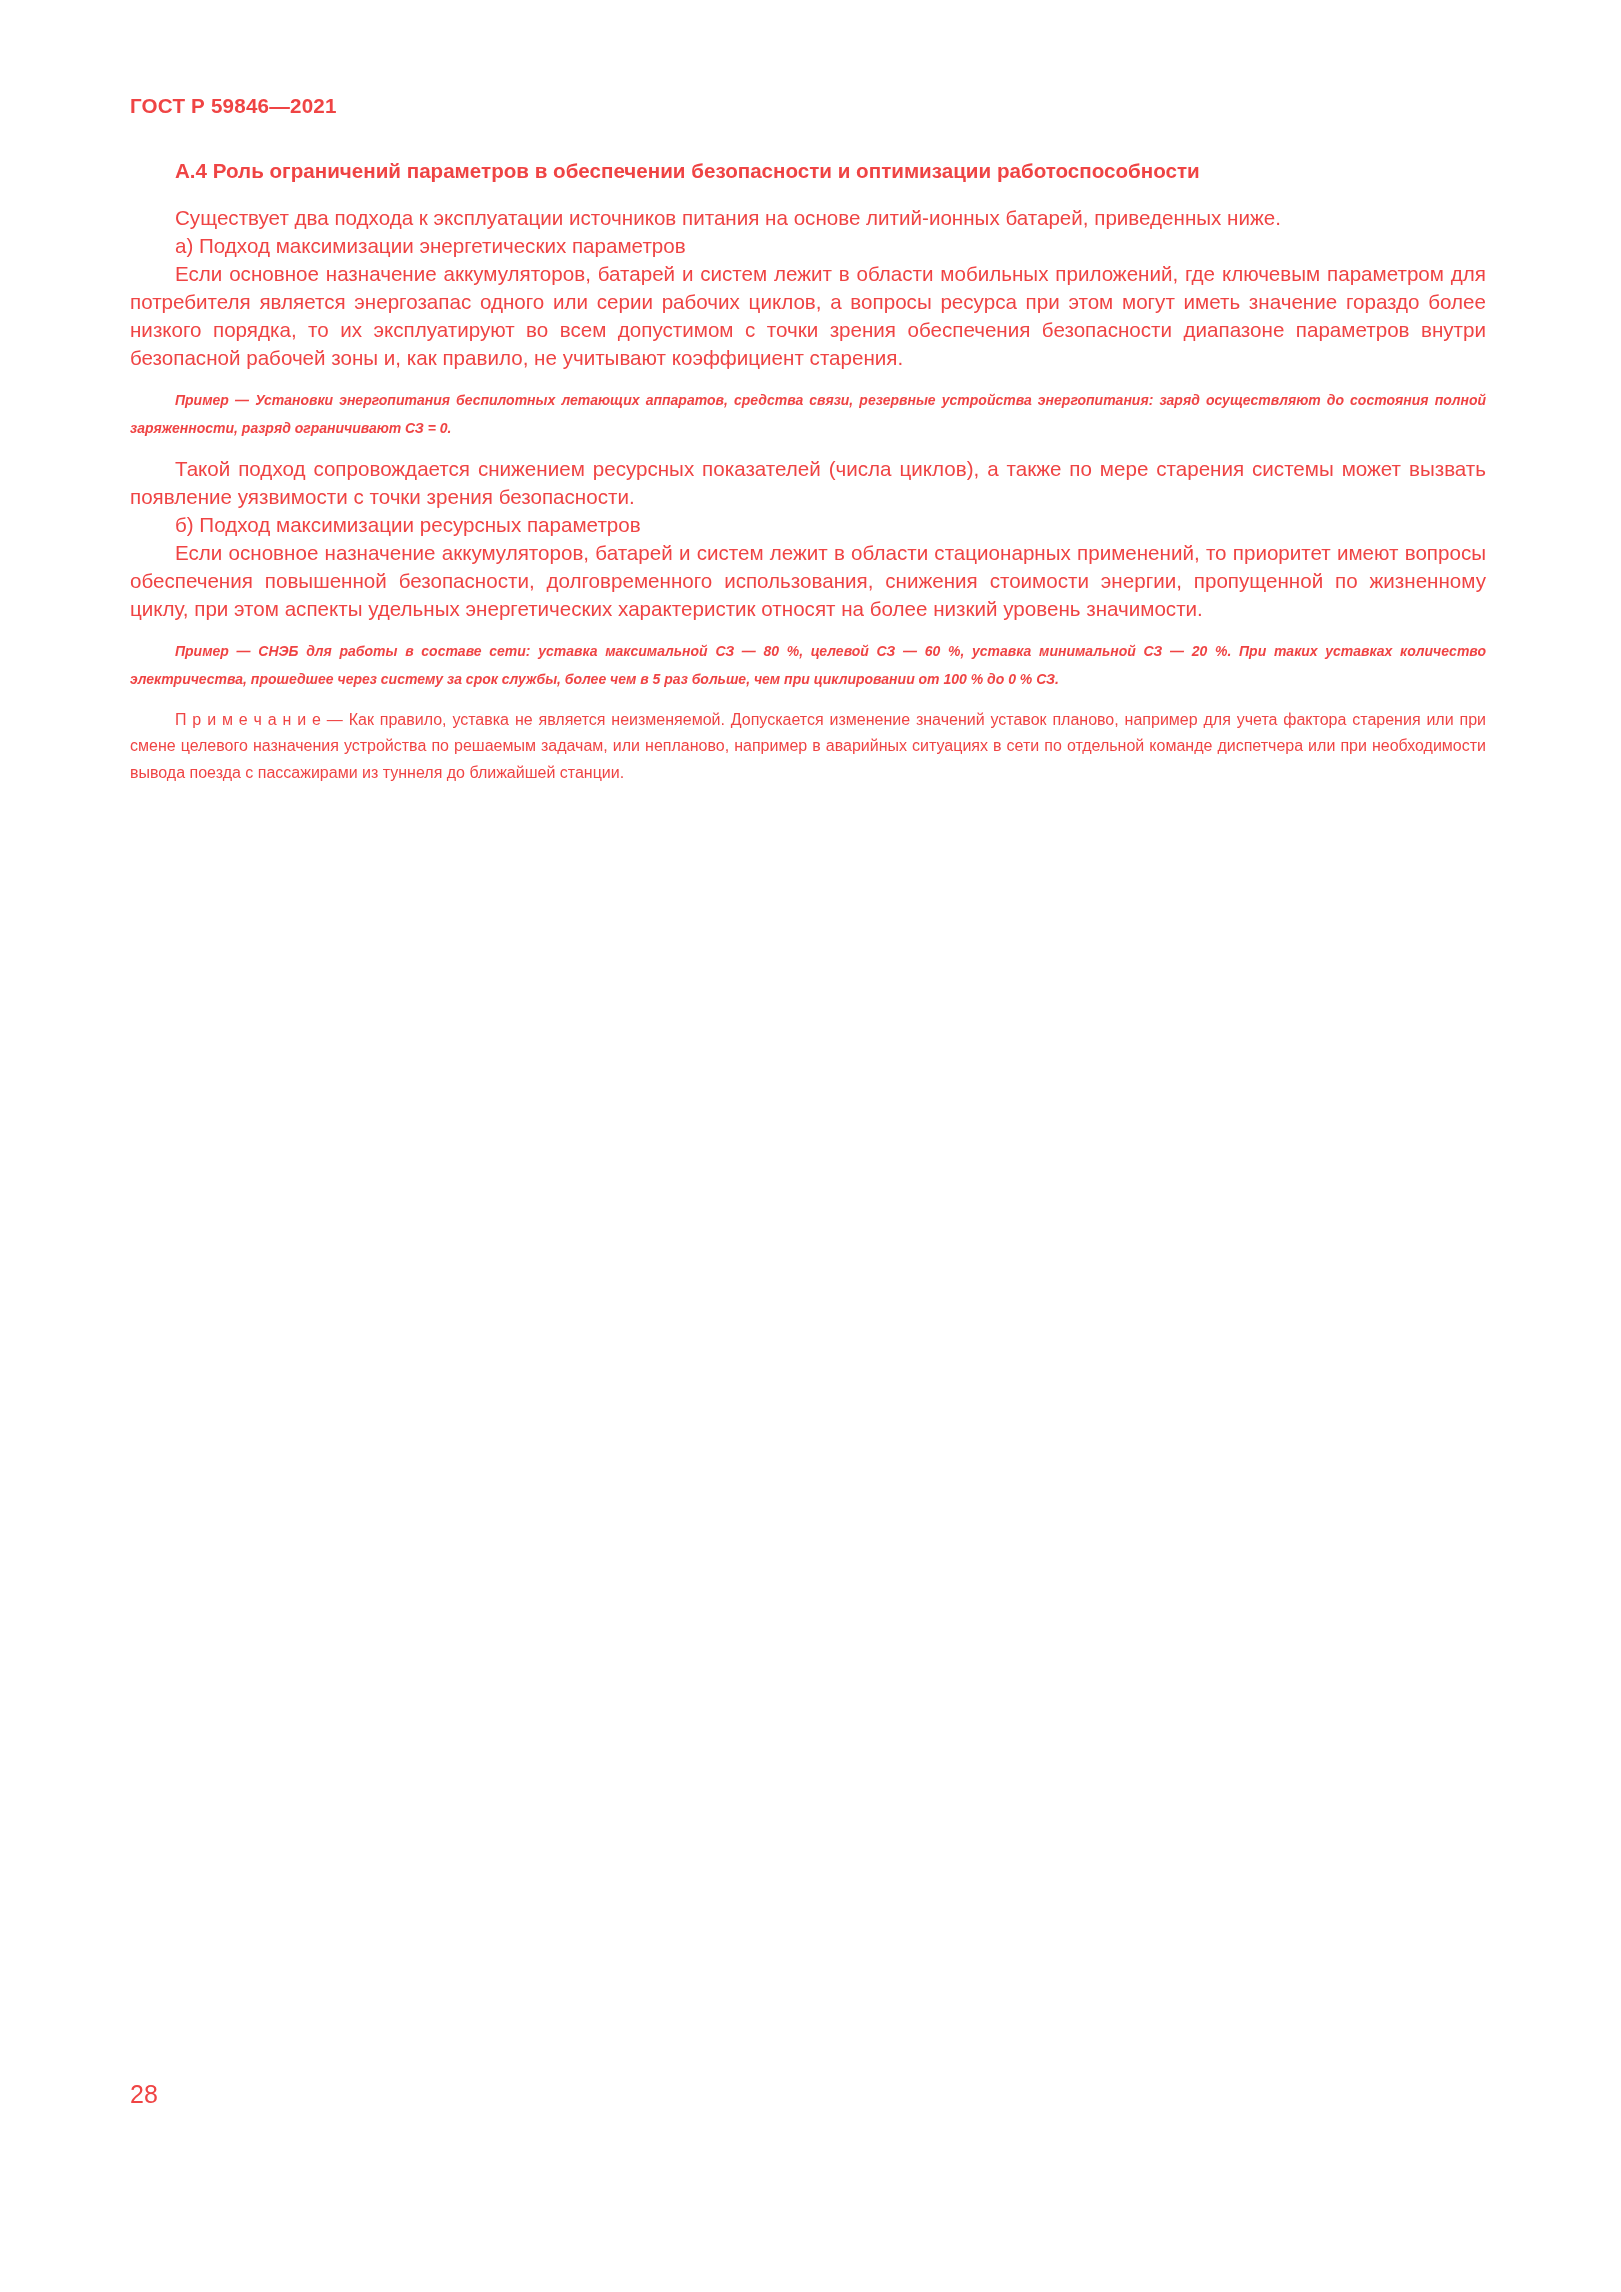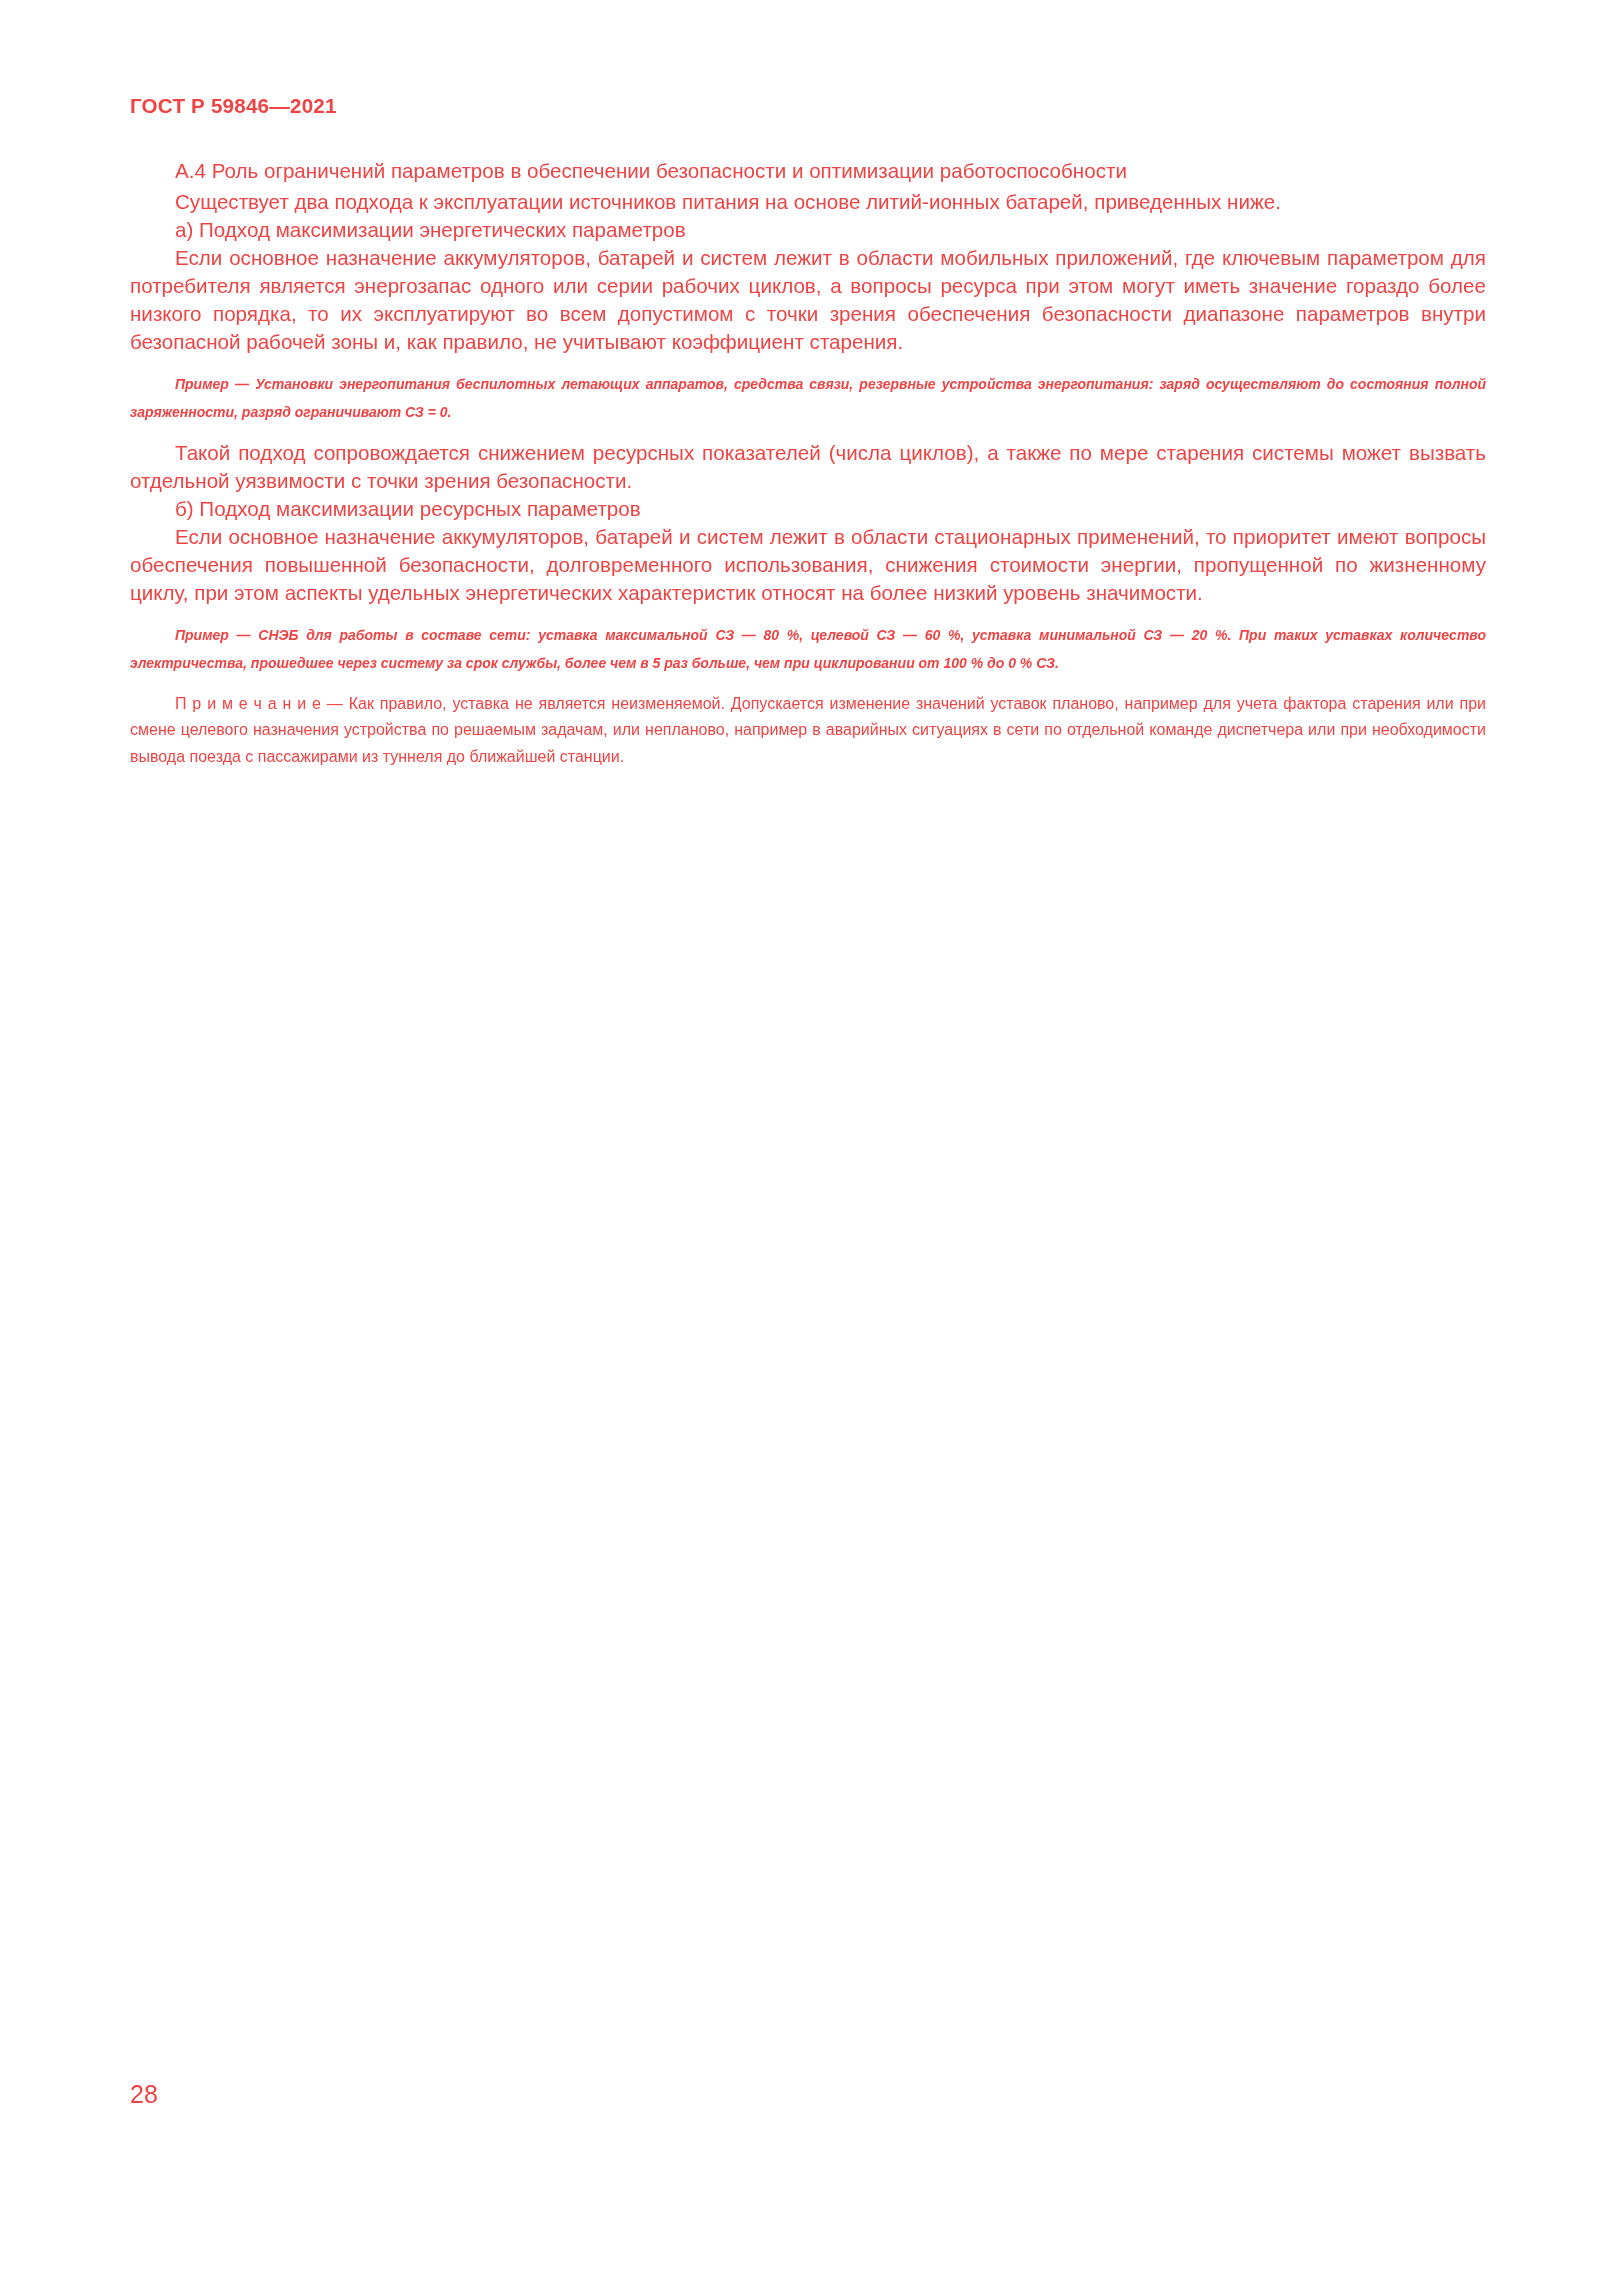--- a/index.html
+++ b/index.html
@@ -25,24 +25,24 @@
 
   .doc-header {
     font-size: 20.6px;
     font-weight: bold;
     letter-spacing: 0.2px;
     margin-bottom: 39px;
   }
 
   .section-heading {
     font-size: 20.6px;
-    font-weight: normal;
+    font-weight: bold;
     text-indent: 45px;
     line-height: 28px;
-    margin-bottom: 3px;
+    margin-bottom: 19px;
     text-align: left;
   }
 
   p.body {
     font-size: 20.6px;
     line-height: 28px;
     text-align: justify;
     text-indent: 45px;
   }
 
@@ -89,21 +89,21 @@
     <div class="section-heading">А.4 Роль ограничений параметров в обеспечении безопасности и оптимизации работоспособности</div>
 
     <p class="body">Существует два подхода к эксплуатации источников питания на основе литий-ионных батарей, приведенных ниже.</p>
 
     <p class="list-line">а) Подход максимизации энергетических параметров</p>
 
     <p class="body">Если основное назначение аккумуляторов, батарей и систем лежит в области мобильных приложений, где ключевым параметром для потребителя является энергозапас одного или серии рабочих циклов, а вопросы ресурса при этом могут иметь значение гораздо более низкого порядка, то их эксплуатируют во всем допустимом с точки зрения обеспечения безопасности диапазоне параметров внутри безопасной рабочей зоны и, как правило, не учитывают коэффициент старения.</p>
 
     <p class="example">Пример — Установки энергопитания беспилотных летающих аппаратов, средства связи, резервные устройства энергопитания: заряд осуществляют до состояния полной заряженности, разряд ограничивают СЗ = 0.</p>
 
-    <p class="body">Такой подход сопровождается снижением ресурсных показателей (числа циклов), а также по мере старения системы может вызвать отдельной уязвимости с точки зрения безопасности.</p>
+    <p class="body">Такой подход сопровождается снижением ресурсных показателей (числа циклов), а также по мере старения системы может вызвать появление уязвимости с точки зрения безопасности.</p>
 
     <p class="list-line">б) Подход максимизации ресурсных параметров</p>
 
     <p class="body">Если основное назначение аккумуляторов, батарей и систем лежит в области стационарных применений, то приоритет имеют вопросы обеспечения повышенной безопасности, долговременного использования, снижения стоимости энергии, пропущенной по жизненному циклу, при этом аспекты удельных энергетических характеристик относят на более низкий уровень значимости.</p>
 
     <p class="example">Пример — СНЭБ для работы в составе сети: уставка максимальной СЗ — 80 %, целевой СЗ — 60 %, уставка минимальной СЗ — 20 %. При таких уставках количество электричества, прошедшее через систему за срок службы, более чем в 5 раз больше, чем при циклировании от 100 % до 0 % СЗ.</p>
 
     <p class="note">П р и м е ч а н и е   —   Как правило, уставка не является неизменяемой. Допускается изменение значений уставок планово, например для учета фактора старения или при смене целевого назначения устройства по решаемым задачам, или непланово, например в аварийных ситуациях в сети по отдельной команде диспетчера или при необходимости вывода поезда с пассажирами из туннеля до ближайшей станции.</p>
 
   </div>

